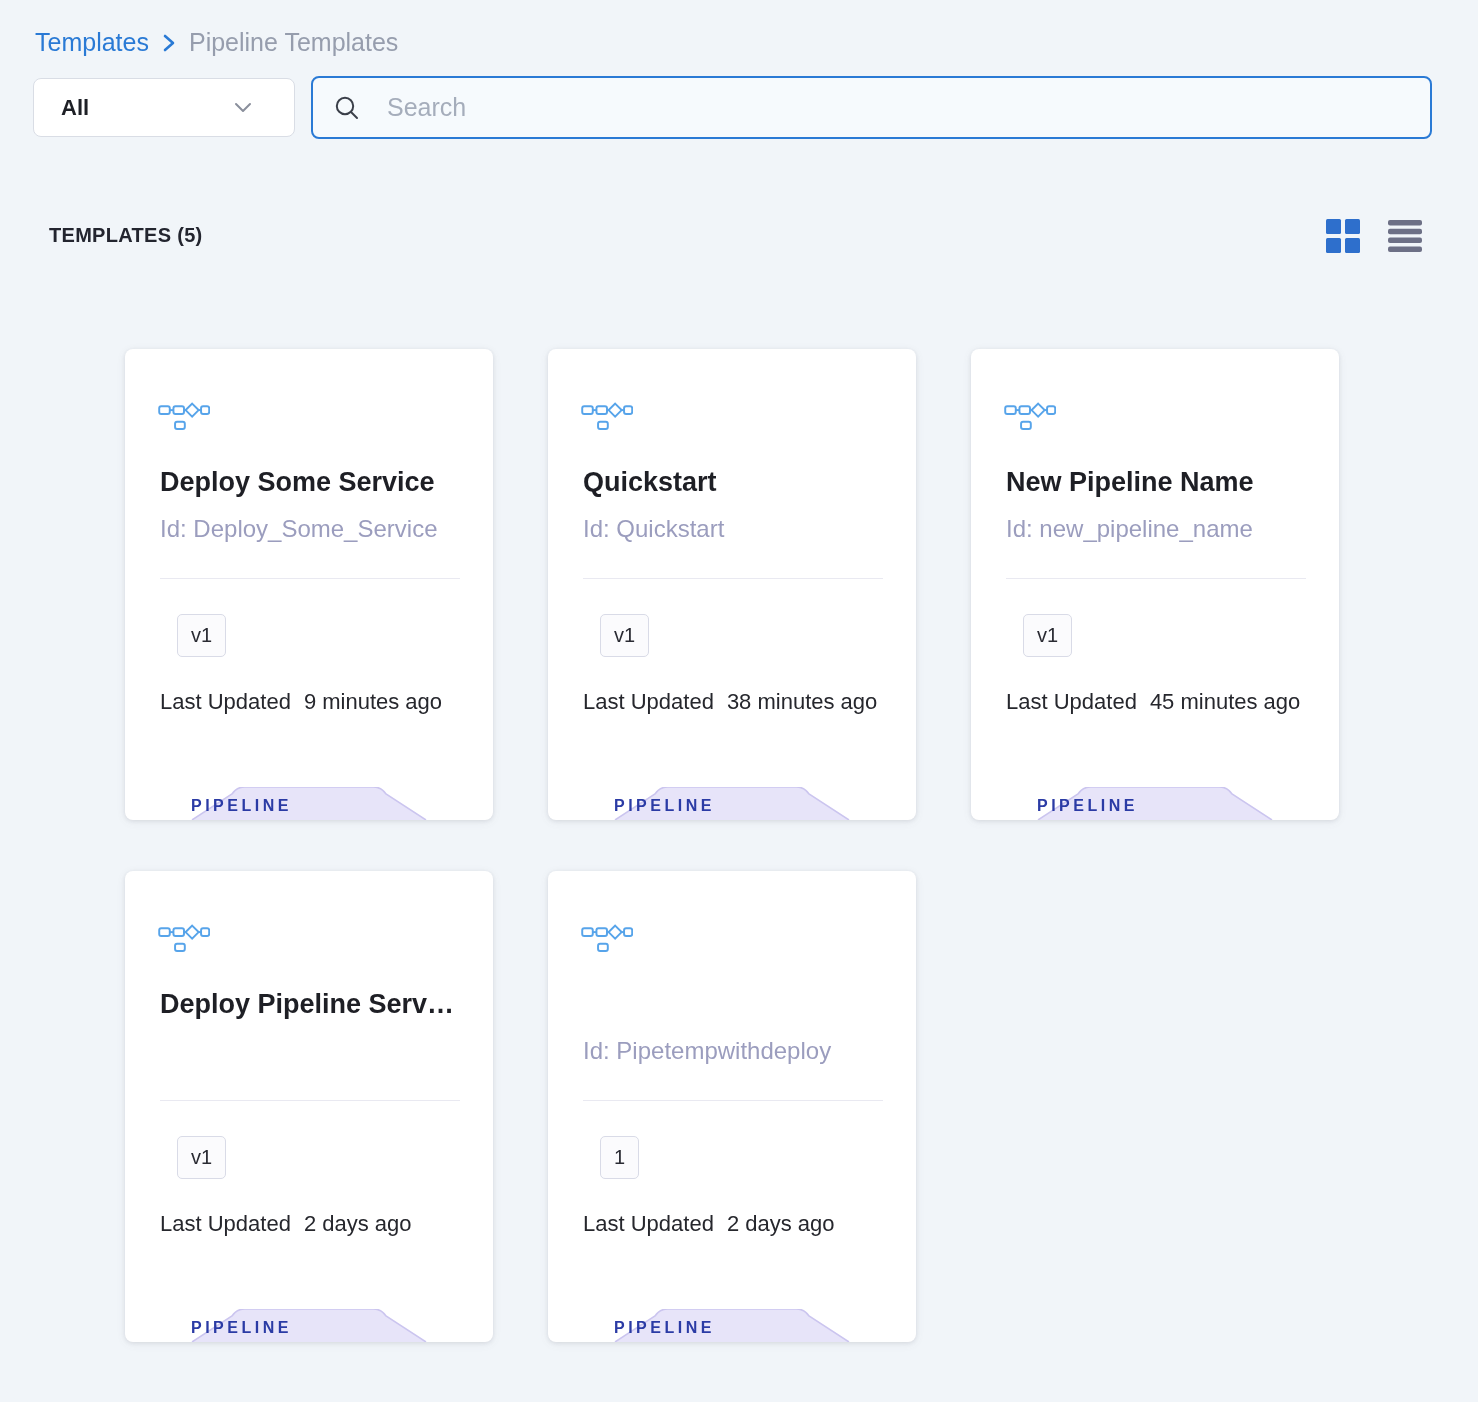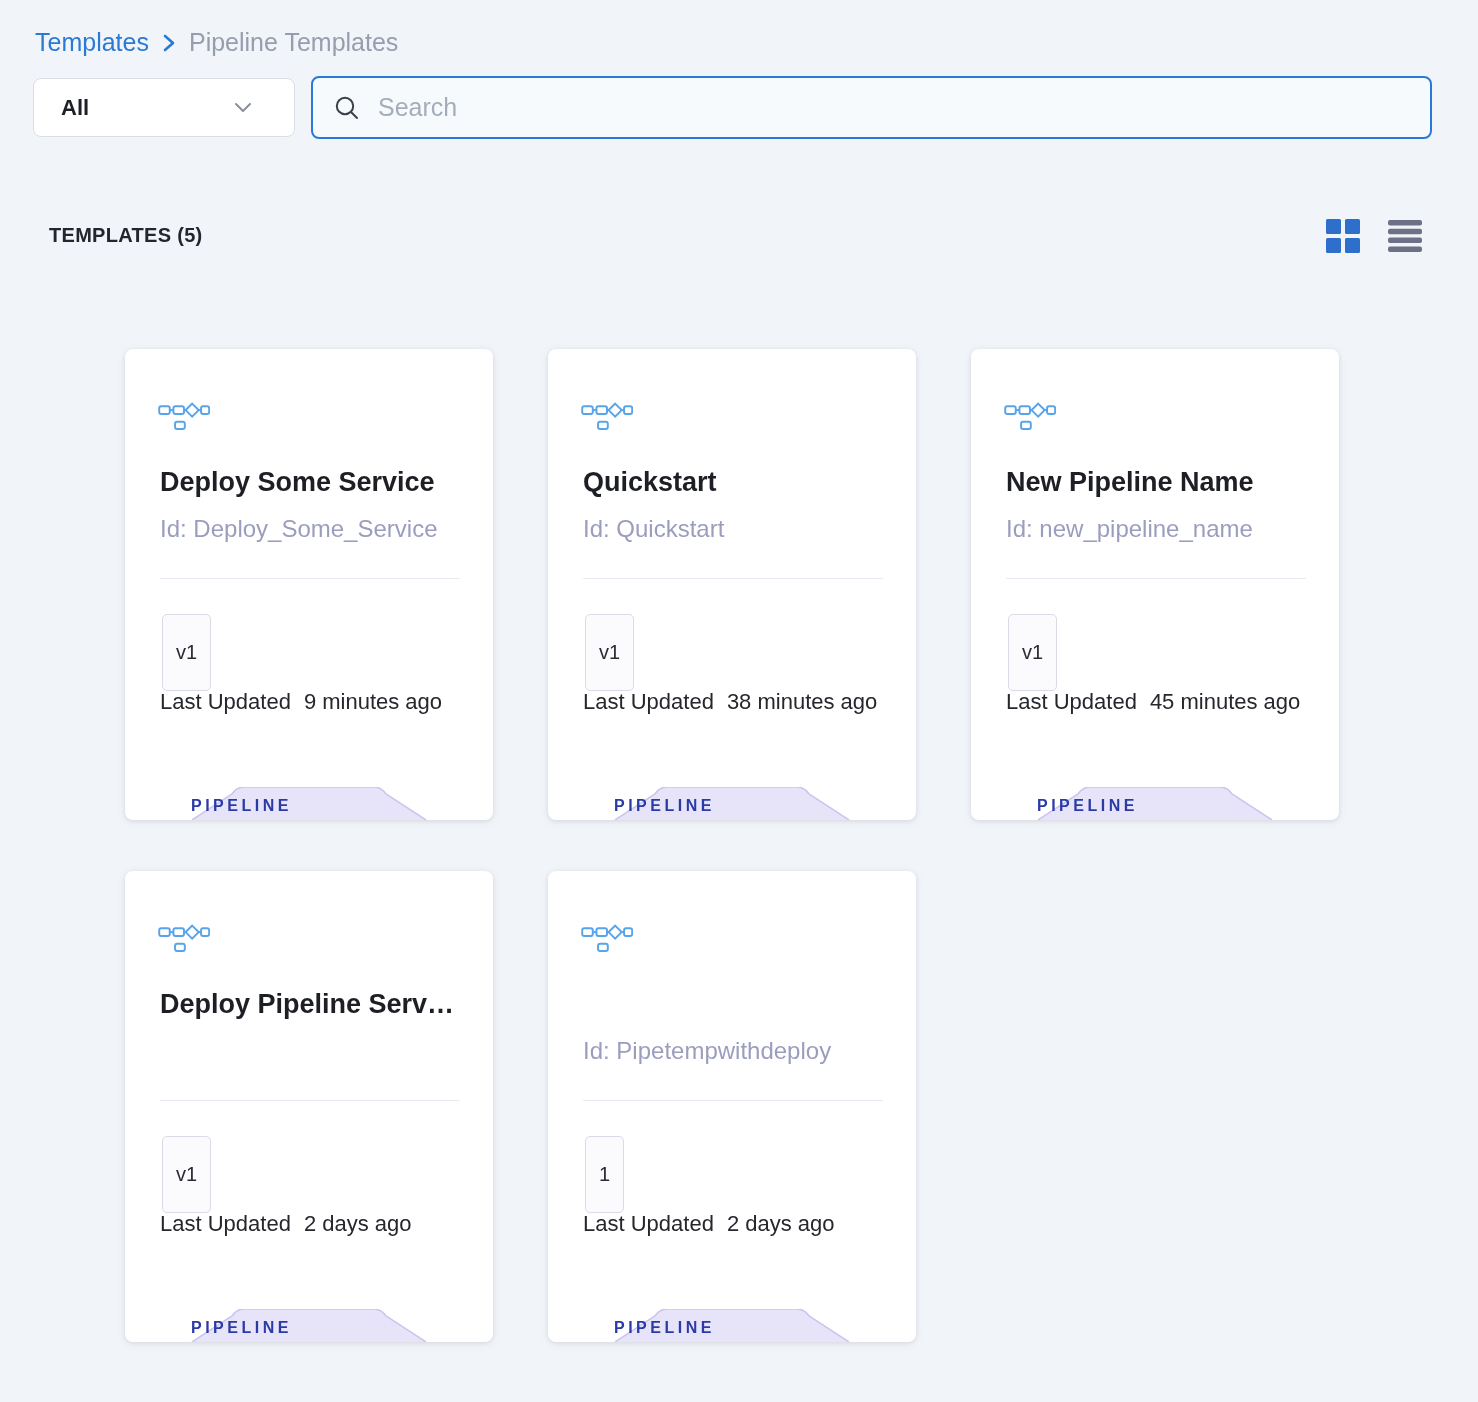--- a/index.html
+++ b/index.html
@@ -53,21 +53,21 @@
   .search-box {
     position: absolute;
     left: 311px; top: 76px;
     width: 1121px; height: 63px;
     background: #F6FAFD;
     border: 2px solid #2A7AD5;
     border-radius: 8px;
     display: flex;
     align-items: center;
     padding: 0 20px;
-    gap: 17px;
+    gap: 26px;
   }
   .search-box input {
     flex: 1;
     border: none;
     outline: none;
     background: transparent;
     font-family: "Liberation Sans", sans-serif;
     font-size: 25px;
     color: #3A3F49;
   }
@@ -123,24 +123,24 @@
     overflow: hidden;
   }
   .card-divider {
     position: absolute;
     left: 35px; right: 33px; top: 229px;
     height: 1px;
     background: #E9E9F1;
   }
   .version-badge {
     position: absolute;
-    left: 37px; top: 265px;
+    left: 52px; top: 265px;
     display: inline-block;
     min-width: 20px;
-    padding: 26px 13px;
+    padding: 9px 13px;
     text-align: center;
     background: #FBFBFD;
     border: 1px solid #D9DBE7;
     border-radius: 5px;
     font-size: 20px;
     line-height: 23px;
     color: #2A2B33;
   }
   .card-updated {
     position: absolute;

